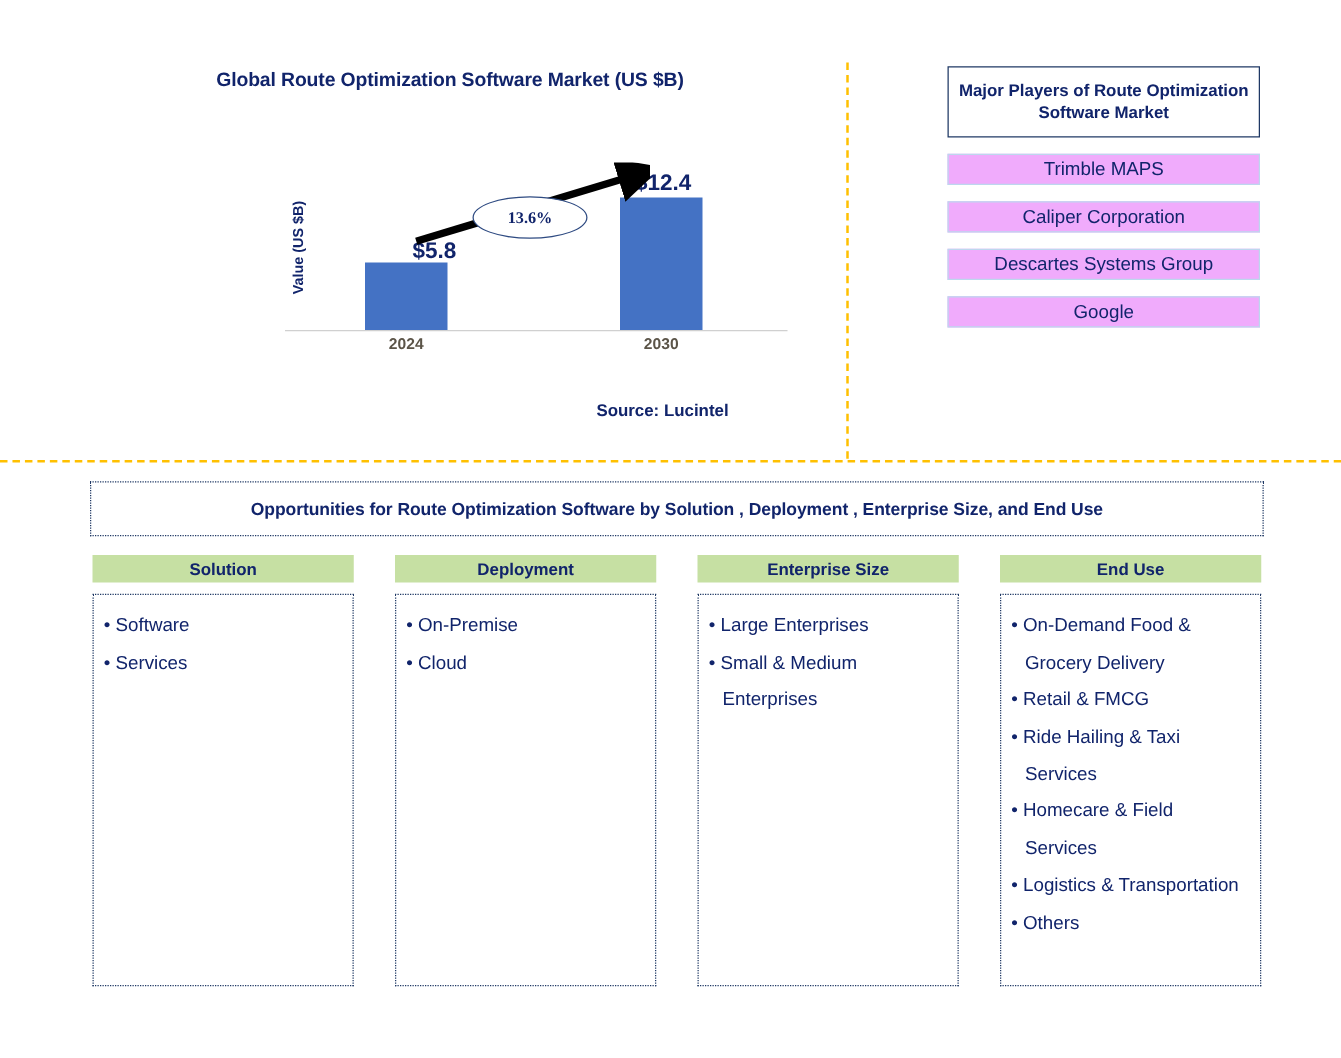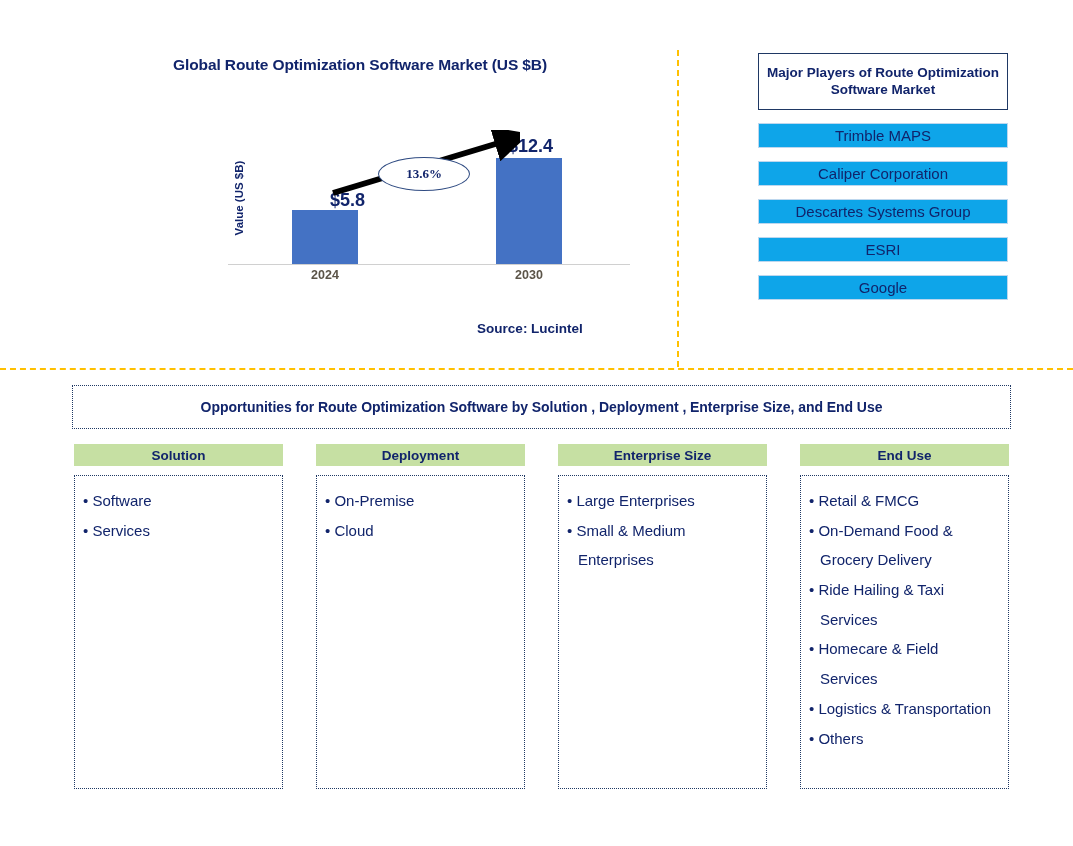--- a/index.html
+++ b/index.html
@@ -151,21 +151,21 @@
     color: #11246B;
     line-height: 1.25;
   }
   .player-box {
     margin-top: 13px;
     height: 25px;
     border: 1px solid #BDD7EE;
     display: flex;
     align-items: center;
     justify-content: center;
-    background: #0ea5e9;
+    background: #f0abfc;
     box-sizing: border-box;
   }
   .player-box span {
     font-size: 15px;
     color: #11246B;
   }
 
   
   #opp-header-box {
     position: absolute;
@@ -281,23 +281,20 @@
   <div class="player-box">
     <span>Trimble MAPS</span>
   </div>
   <div class="player-box">
     <span>Caliper Corporation</span>
   </div>
   <div class="player-box">
     <span>Descartes Systems Group</span>
   </div>
   <div class="player-box">
-    <span>ESRI</span>
-  </div>
-  <div class="player-box">
     <span>Google</span>
   </div>
 </div>
 
 <div id="opp-header-box">
   <div id="opp-header-text">Opportunities for Route Optimization Software by Solution , Deployment , Enterprise Size, and End Use</div>
 </div>
 
 <div id="columns">
 
@@ -336,22 +333,22 @@
       </ul>
     </div>
   </div>
 
   <div class="column">
     <div class="col-header">
       <span>End Use</span>
     </div>
     <div class="col-body">
       <ul>
+        <li>On-Demand Food &amp; Grocery Delivery</li>
         <li>Retail &amp; FMCG</li>
-        <li>On-Demand Food &amp; Grocery Delivery</li>
         <li>Ride Hailing &amp;  Taxi Services</li>
         <li>Homecare &amp; Field Services</li>
         <li>Logistics &amp; Transportation</li>
         <li>Others</li>
       </ul>
     </div>
   </div>
 
 </div>
 

